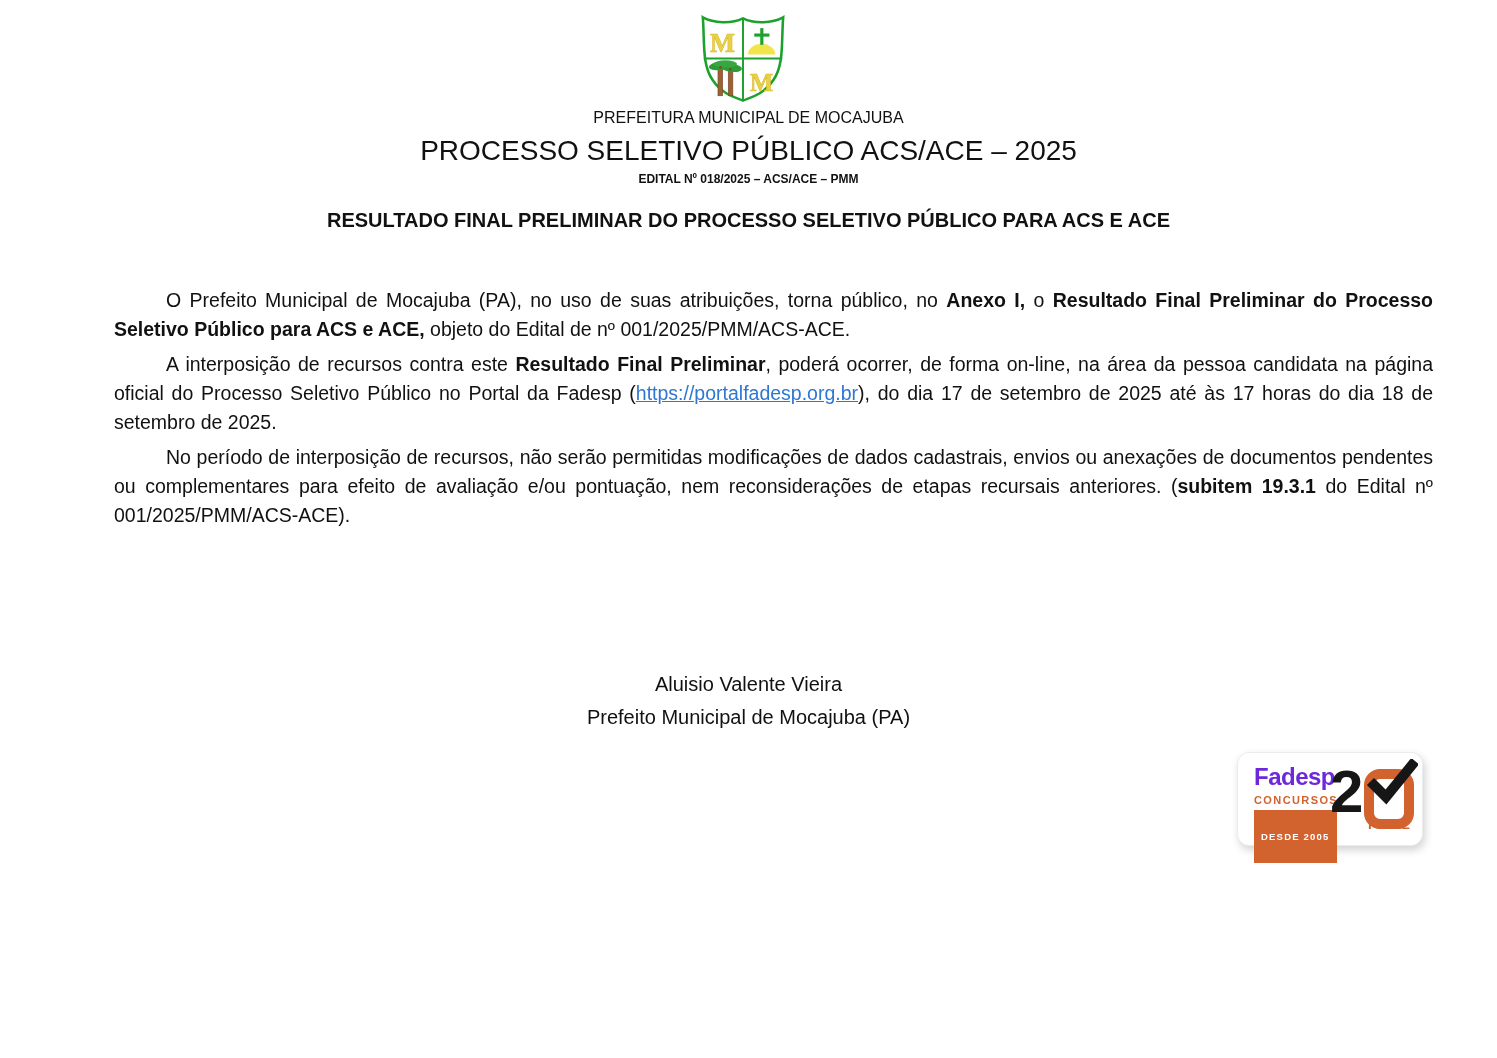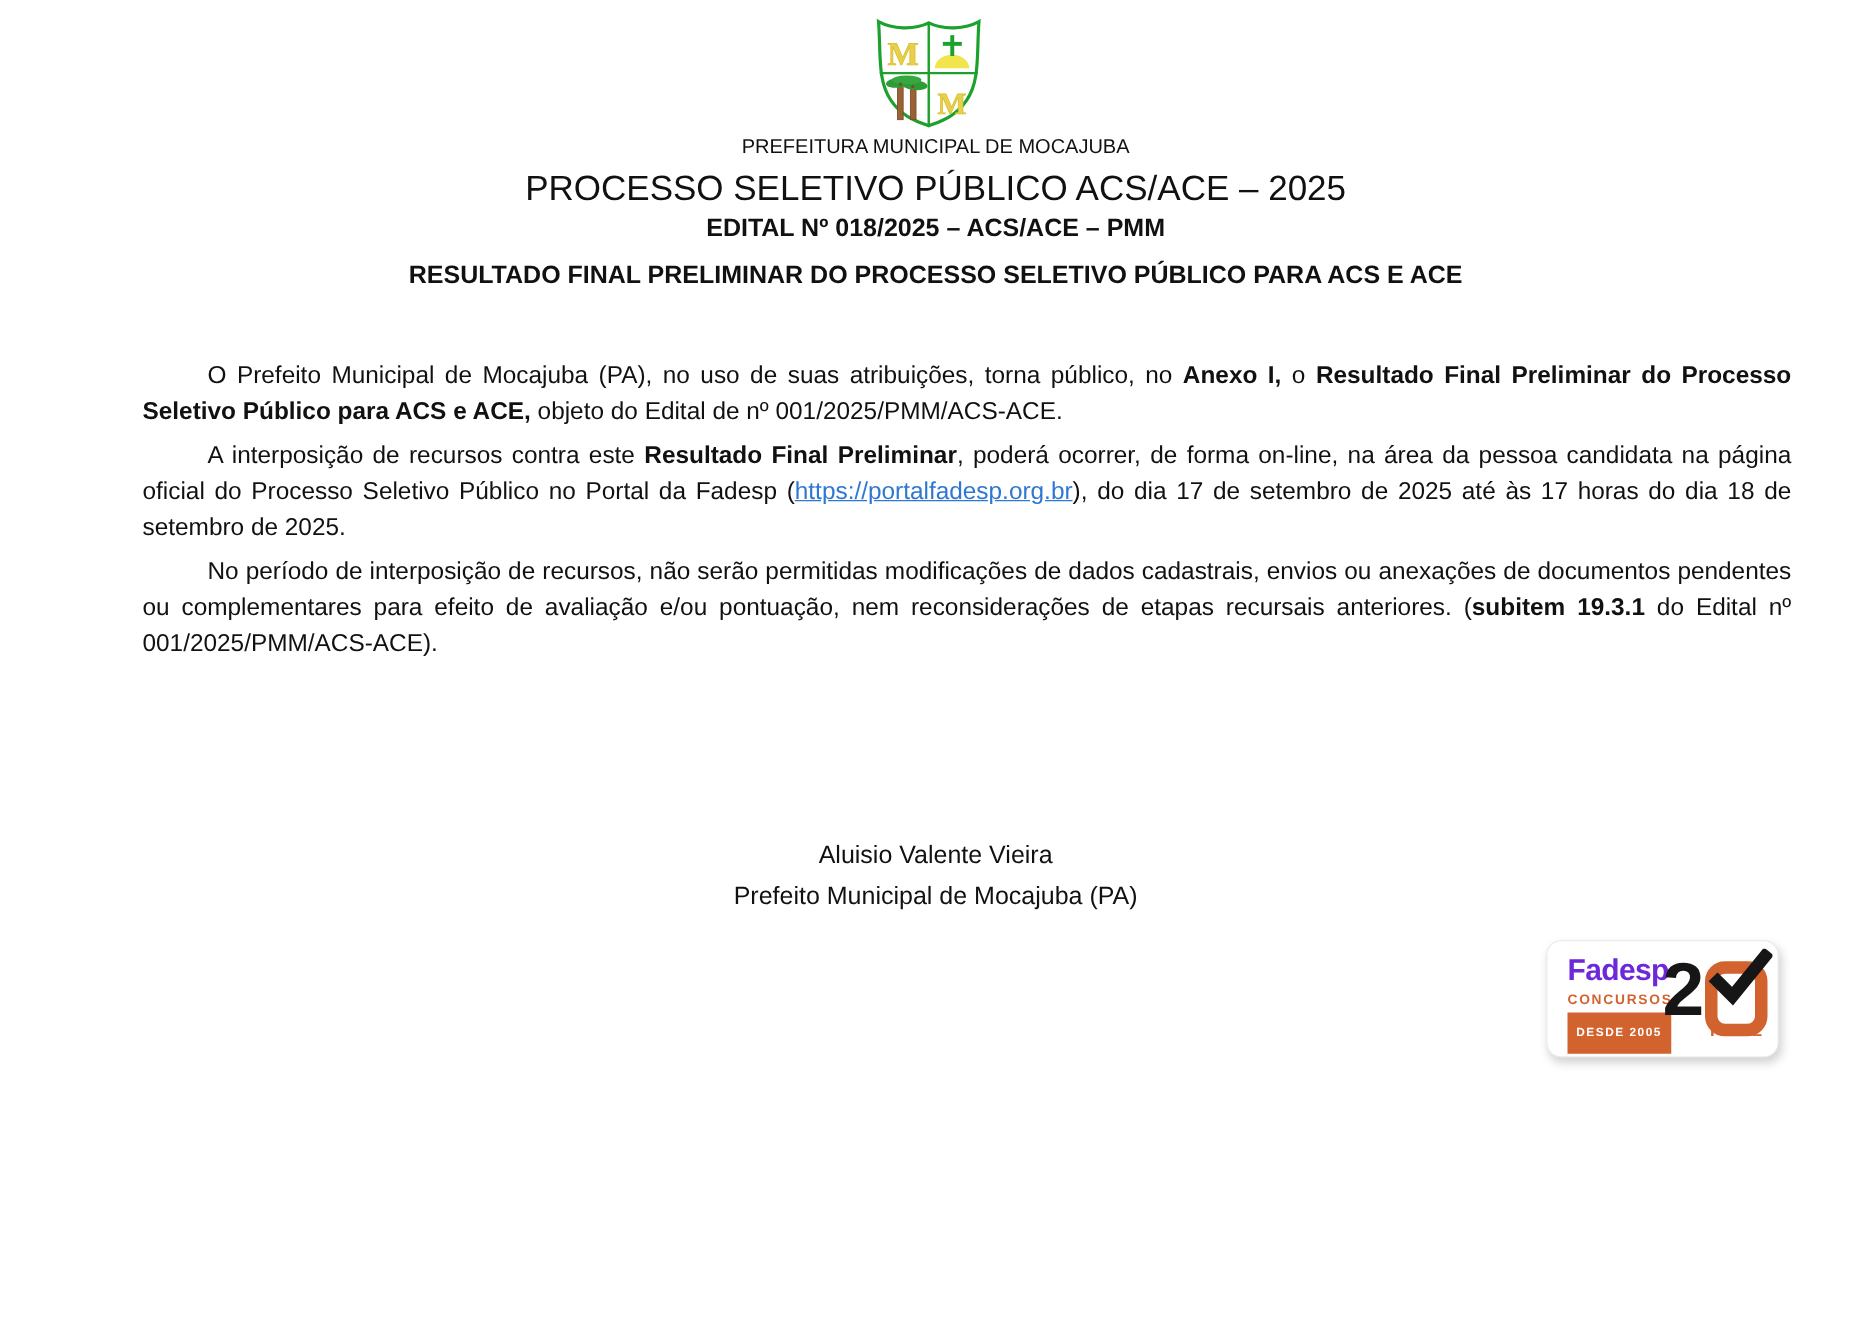--- a/index.html
+++ b/index.html
@@ -10,42 +10,42 @@
     font-family:"Liberation Sans", sans-serif;
     color:#111111;
     overflow:hidden;
   }
   
   .crest{position:absolute;left:694px;top:13px;width:98px;height:91px;}
   
   .hline{position:absolute;left:0;width:100%;text-align:center;white-space:nowrap;}
   .h-org1{top:109px;font-size:16px;}
   .h-org2{top:135px;font-size:28px;}
-  .h-edital{top:172px;font-size:20px;font-weight:bold;}
+  .h-edital{top:172px;font-size:12px;font-weight:bold;}
   .h-title{top:209px;font-size:20px;font-weight:bold;}
   
   .bodytext{position:absolute;left:100px;top:286px;width:1333px;font-size:19.5px;line-height:29px;}
   .para{margin:0 0 6px 14px;text-align:justify;text-indent:52px;}
   .para strong{font-weight:bold;}
   a.doc-link{color:#2E77D2;text-decoration:underline;cursor:pointer;}
   
   .sig{position:absolute;left:0;width:100%;text-align:center;font-size:20px;white-space:nowrap;}
   .sig-date{top:632px;}
   .sig-name{top:673px;}
   .sig-role{top:706px;}
   
   .badge{
     position:absolute;left:1237px;top:752px;width:184px;height:92px;
     background:#ffffff;border-radius:12px;
     border:1px solid #ececec;
     box-shadow:2px 4px 8px rgba(0,0,0,0.18);
   }
   .badge-brand{position:absolute;left:16px;top:10px;font-size:24px;font-weight:800;letter-spacing:-0.5px;color:#6d28d9;}
   .badge-sub{position:absolute;left:16px;top:41px;font-size:11px;font-weight:bold;letter-spacing:1.4px;color:#D2622E;white-space:nowrap;}
-  .badge-since{position:absolute;left:16px;top:57px;background:#D2622E;color:#ffffff;font-size:9.5px;font-weight:bold;letter-spacing:1.2px;padding:11px 7px;white-space:nowrap;}
+  .badge-since{position:absolute;left:16px;top:57px;background:#D2622E;color:#ffffff;font-size:9.5px;font-weight:bold;letter-spacing:1.2px;padding:21px 7px;white-space:nowrap;}
   .mark20{position:absolute;left:92px;top:14px;width:88px;height:62px;}
   .mark20 .digit2{position:absolute;left:0px;top:-6px;font-size:60px;font-weight:800;color:#161616;line-height:62px;}
   .mark20 .zero-ring{
     position:absolute;left:34px;top:2px;width:30px;height:40px;
     border:10px solid #D2622E;border-radius:16px;background:transparent;
   }
   .mark20 svg.check{position:absolute;left:36px;top:-8px;width:52px;height:46px;}
   .badge-anos{position:absolute;left:130px;top:64px;font-size:13.5px;font-weight:800;letter-spacing:0.5px;color:#D2622E;}
 </style>
 </head>

